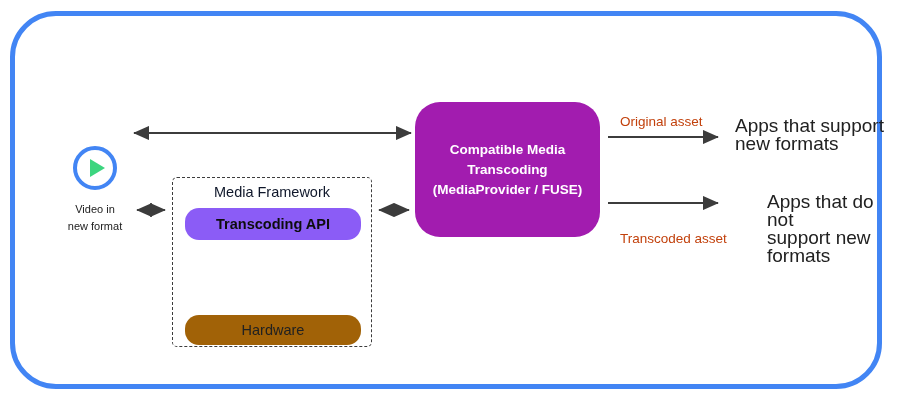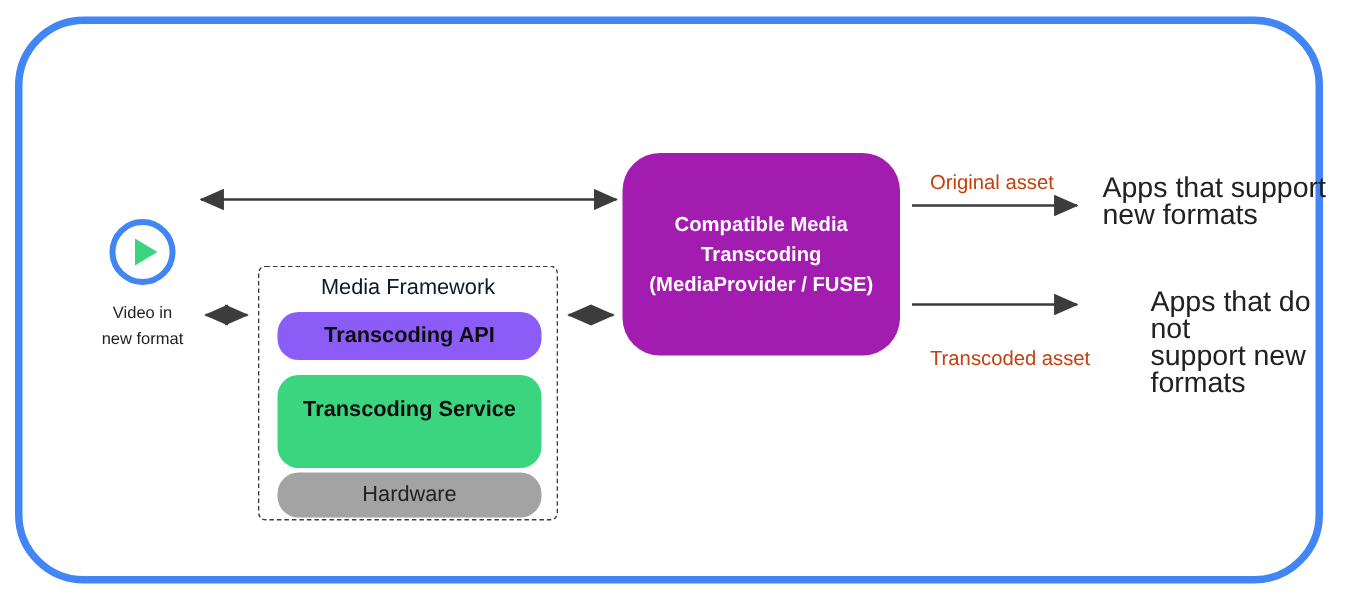--- a/index.html
+++ b/index.html
@@ -97,21 +97,21 @@
     background: #3CD57F;
     font-size: 14.5px;
     font-weight: bold;
     color: #0d0d0d;
     align-items: flex-start;
     padding-top: 15px;
   }
   #hardware {
     top: 137px;
     height: 30px;
-    background: #a3a3a3;
+    background: #a16207;
     font-size: 14.5px;
     color: #212121;
   }
 
   
   #cmt-box {
     position: absolute;
     left: 415px;
     top: 102px;
     width: 185px;
@@ -171,21 +171,20 @@
     </div>
     <div id="video-source-label">Video in
 new format</div>
   </div>
 
   <div id="media-framework">
     <div id="media-framework-title">Media Framework</div>
 
     <div class="stack-box" id="transcoding-api">Transcoding API</div>
 
-    <div class="stack-box" id="transcoding-service">Transcoding Service</div>
 
     <div class="stack-box" id="hardware">Hardware</div>
   </div>
 
   <div id="cmt-box">Compatible Media
 Transcoding
 (MediaProvider / FUSE)</div>
 
   <svg class="arrow-svg" style="left:125px; top:123px;" width="295" height="22">
     <defs>

